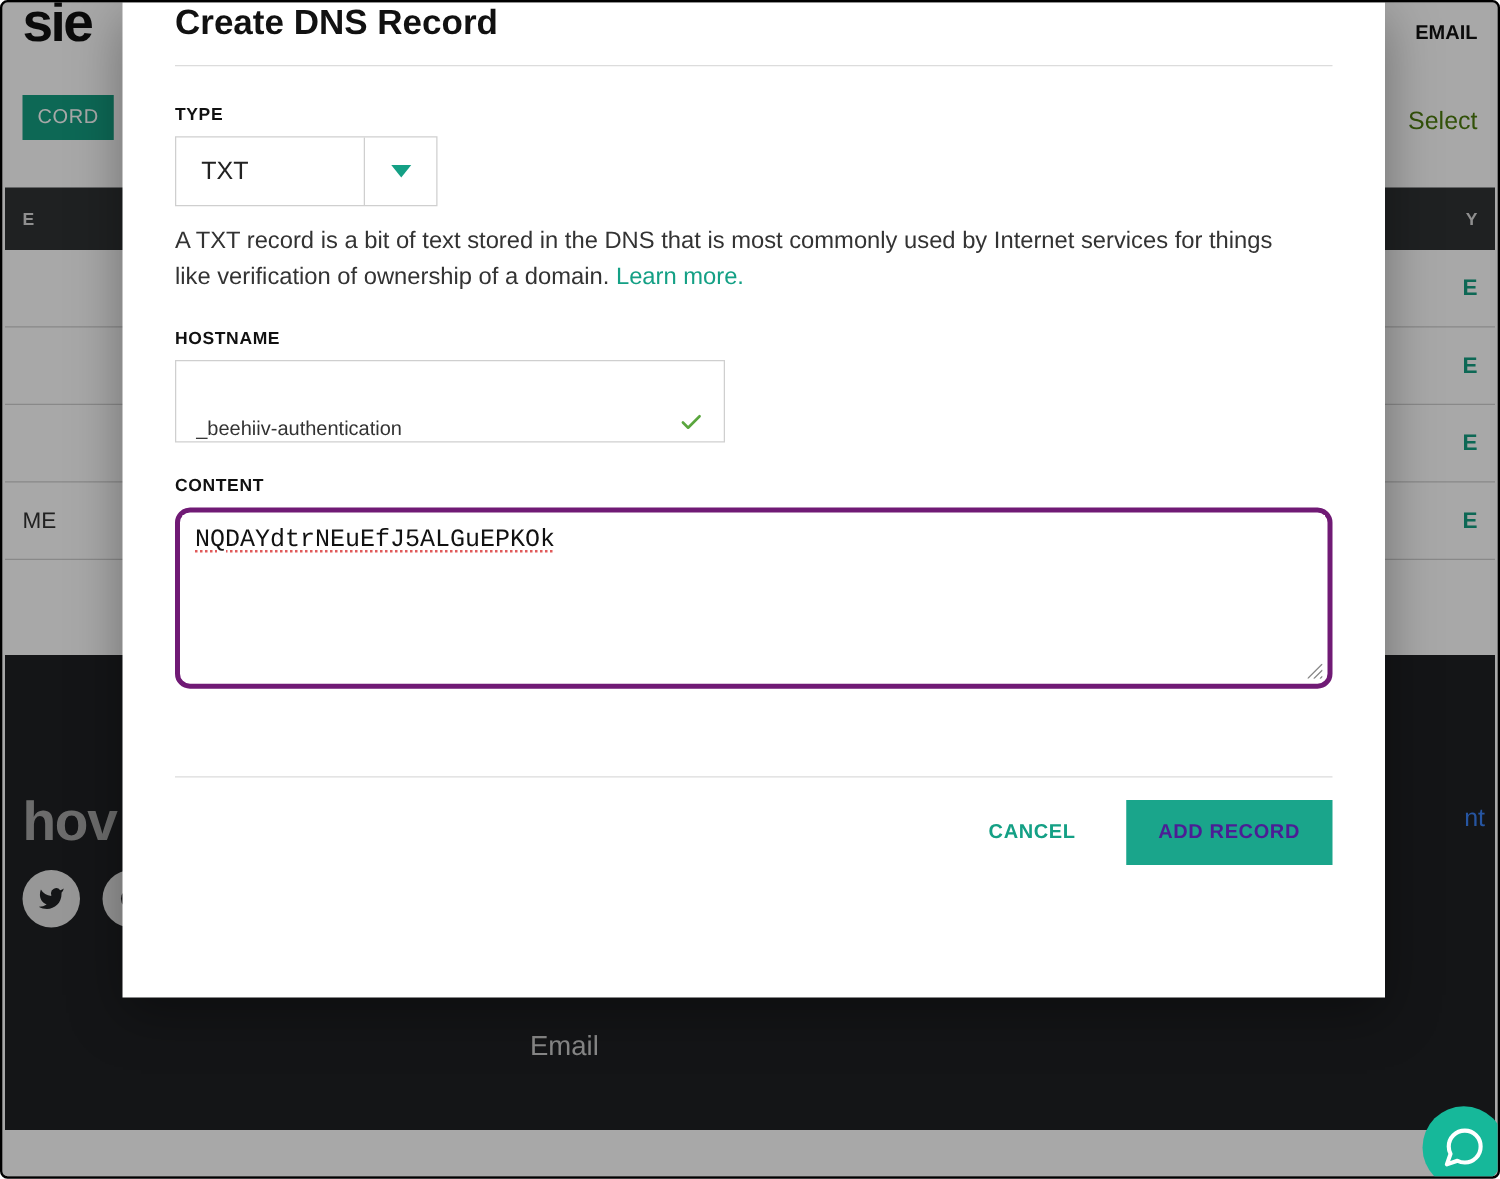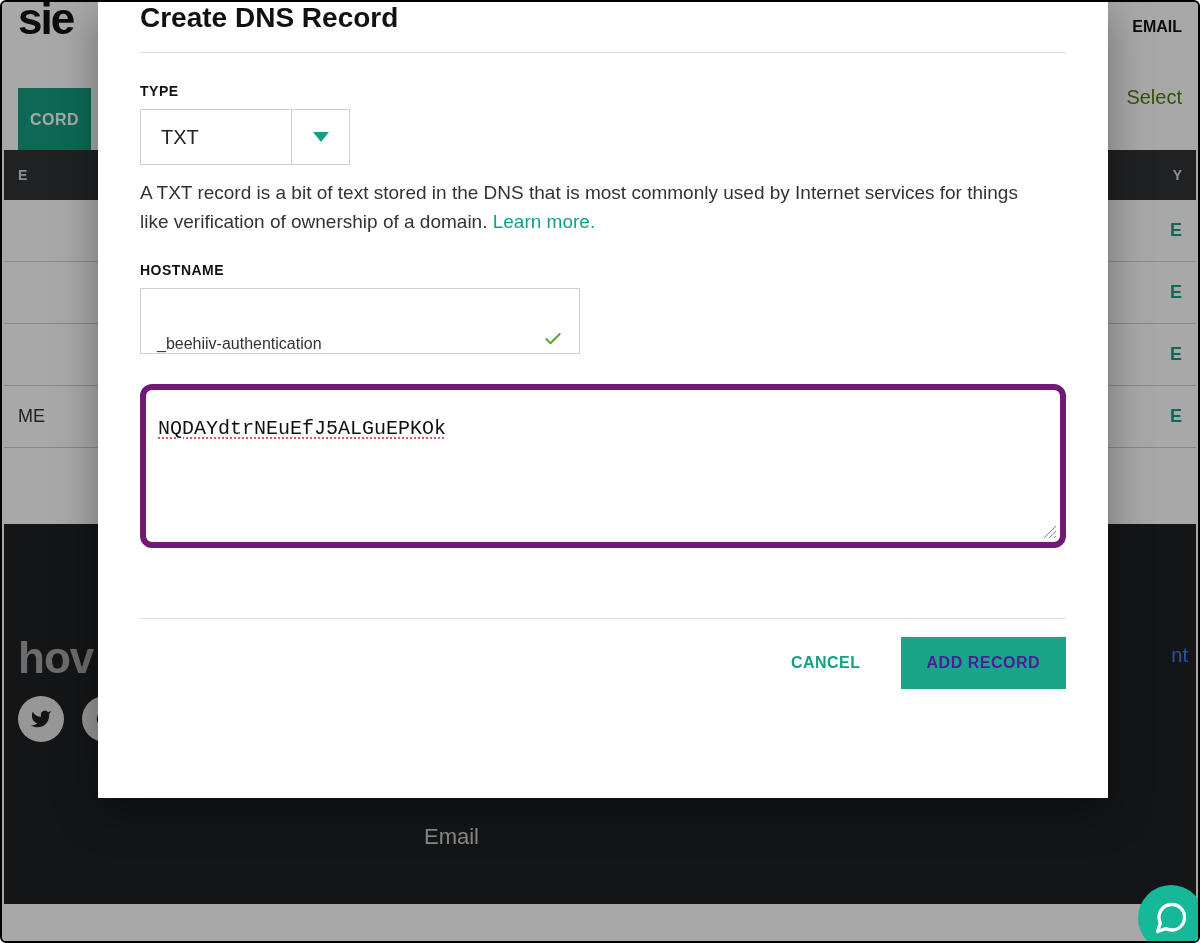--- a/index.html
+++ b/index.html
@@ -50,28 +50,27 @@
     height: 88px;
     background: #fff;
     padding: 14px 14px 0 14px;
     display: flex;
     justify-content: space-between;
     align-items: flex-start;
   }
   .bg-add-record {
     background: #149e81;
     color: #fff;
-    height: 64px;
+    height: 36px;
     padding: 0 12px;
     display: flex;
     align-items: center;
-    font-weight: 700;
+    font-weight: 400;
     font-size: 16px;
     letter-spacing: .5px;
-    margin-top: 12px;
   }
   .bg-select {
     font-size: 20px;
     color: #4d7c0f;
     margin-top: 10px;
   }
   .bg-tabbar {
     position: absolute;
     top: 146px; left: 0; right: 0;
     height: 50px;
@@ -252,23 +251,23 @@
     padding: 0 16px;
     font-size: 16px;
     color: #333;
   }
   .text-input .ok {
     margin-left: auto;
     color: #5aa63e;
   }
 
   .content-box {
-    border: 6px solid #701a75;
+    border: 4px solid #701a75;
     border-radius: 12px;
-    padding: 18px 2px 2px 2px;
+    padding: 2px 2px 2px 2px;
     margin-top: 4px;
   }
   .content-inner {
     width: 100%;
     height: 128px;
     resize: none;
     border: none;
     outline: none;
     padding: 8px 10px 6px 10px;
     font-family: "Courier New", Courier, monospace;
@@ -419,20 +418,21 @@
     <span class="ok">
       <svg width="20" height="20" viewBox="0 0 24 24" fill="none" stroke="#5aa63e" stroke-width="2.5" stroke-linecap="round" stroke-linejoin="round">
           <polyline points="20 6 9 17 4 12"></polyline>
         </svg>
     </span>
   </div>
 
   <div class="spacer-26"></div>
 
   
+  <div class="field-label">CONTENT</div>
   <div class="content-box">
     <div style="position:relative">
       <textarea class="content-inner" style="">NQDAYdtrNEuEfJ5ALGuEPKOk</textarea>
       <div class="resize-handle">
         <svg width="12" height="12">
             <path d="M0 12 L12 0 M5 12 L12 5 M10 12 L12 10" stroke="#888" stroke-width="1"></path>
           </svg>
       </div>
     </div>
   </div>

